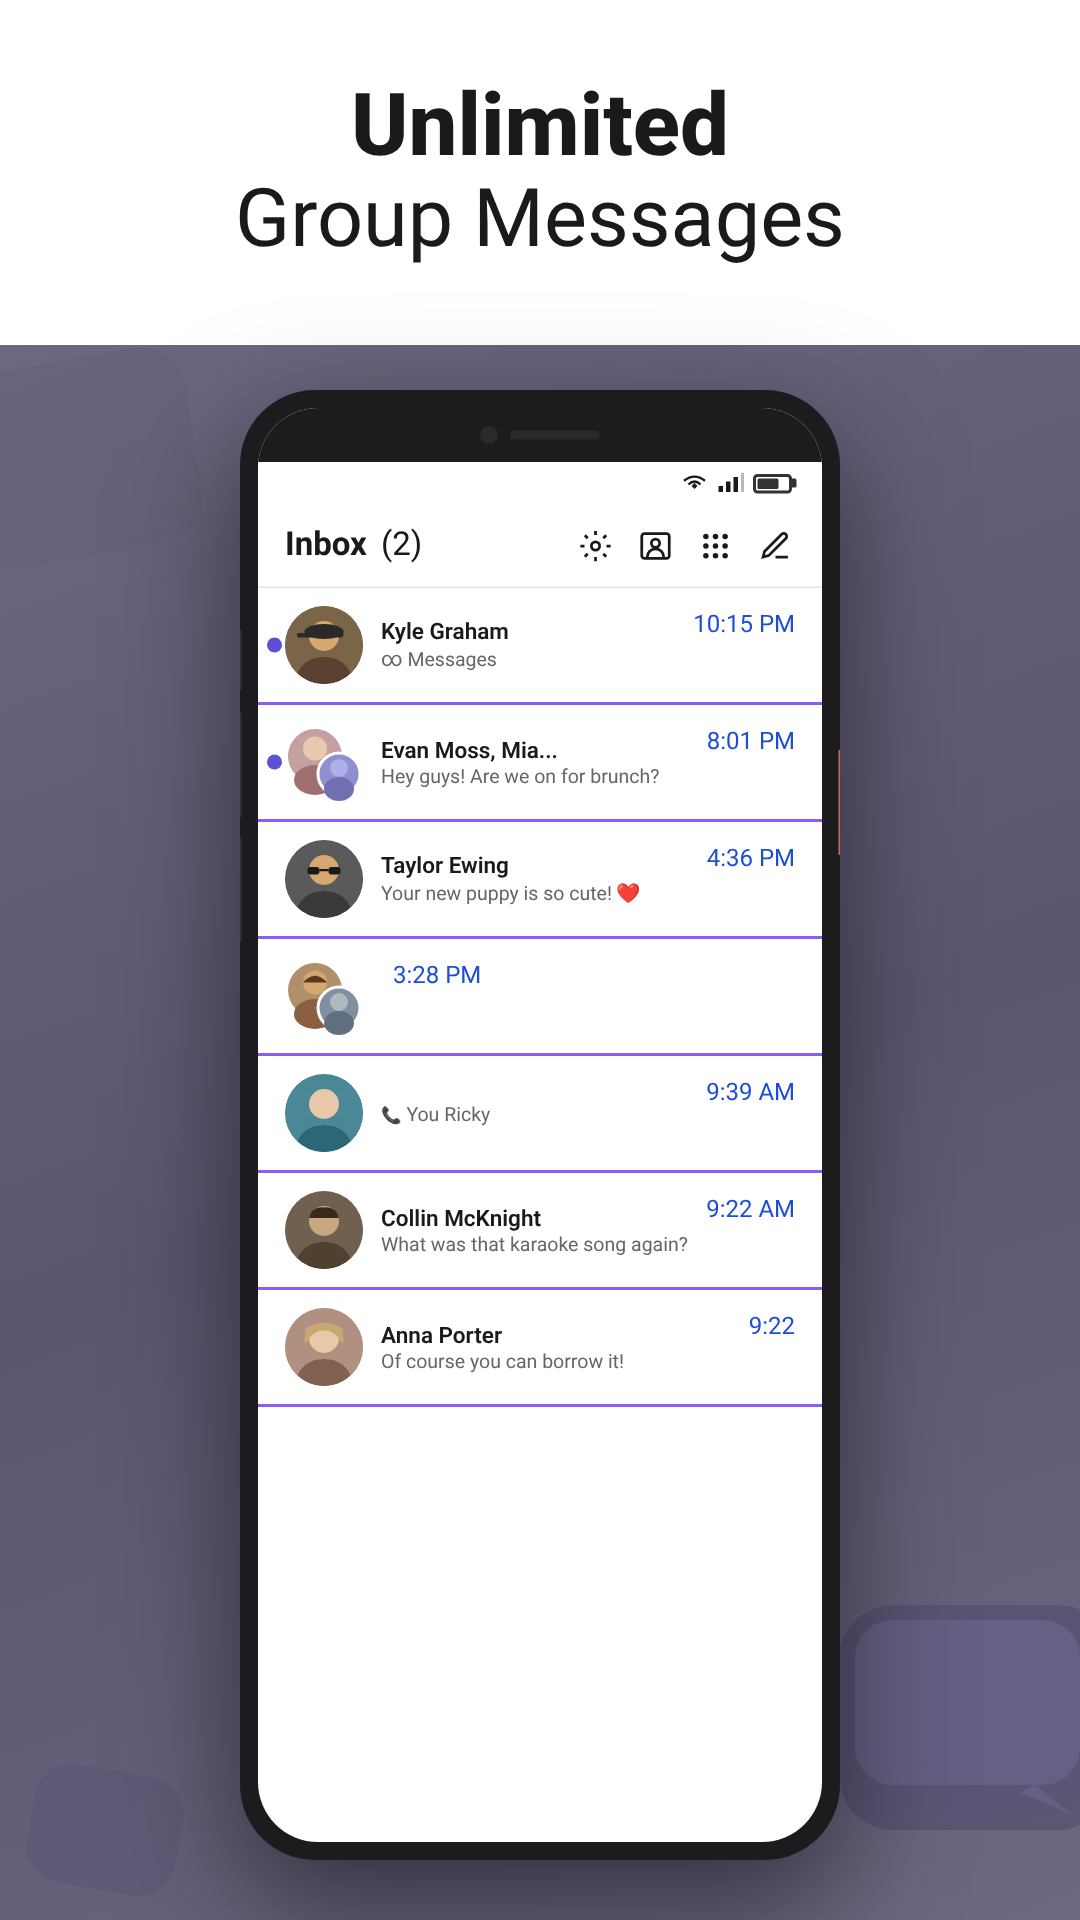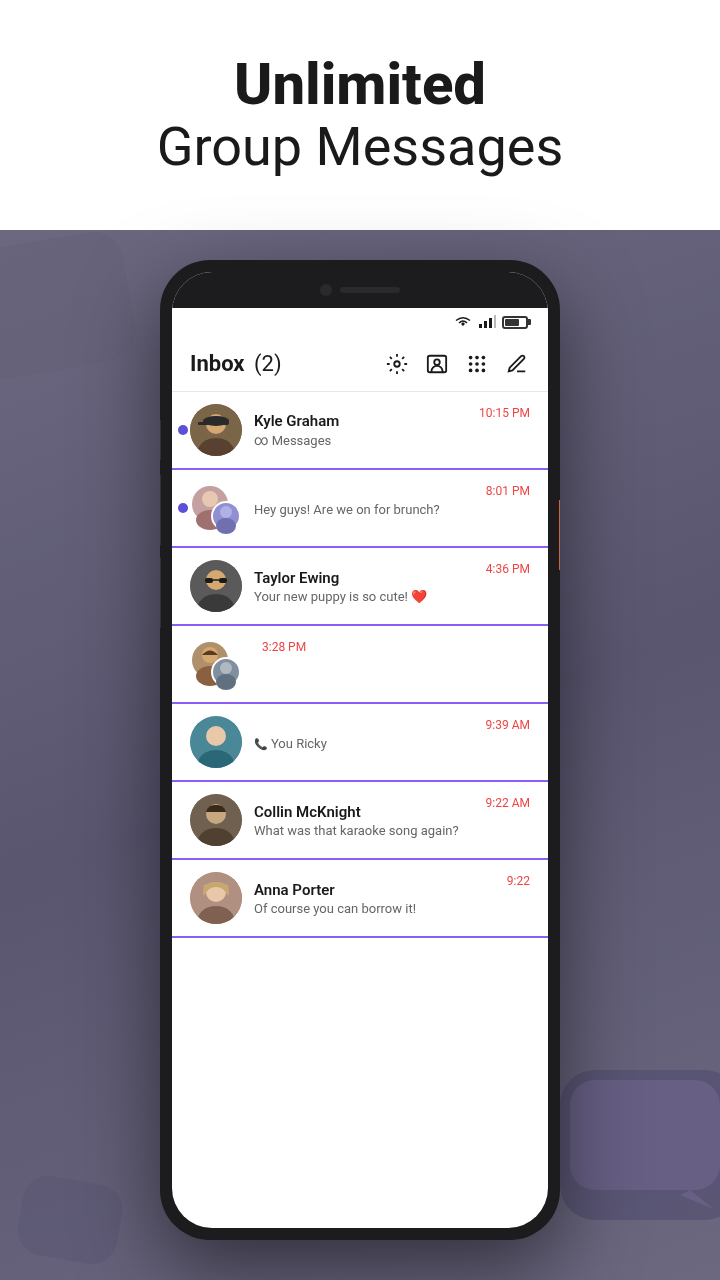--- a/index.html
+++ b/index.html
@@ -312,22 +312,22 @@
     .message-preview {
       font-size: 13px;
       color: #666666;
       white-space: nowrap;
       overflow: hidden;
       text-overflow: ellipsis;
       margin-top: 2px;
     }
 
     .message-time {
-      font-size: 12px;
-      color: #ef4444;
+      font-size: 16px;
+      color: #1d4ed8;
       flex-shrink: 0;
       margin-left: 8px;
       align-self: flex-start;
       padding-top: 2px;
     }
 
     
     svg {
       display: inline-block;
       vertical-align: middle;
@@ -463,20 +463,21 @@
               <circle cx="20" cy="22" r="18" fill="#c4a0a0"></circle>
               <circle cx="20" cy="17" r="8" fill="#e8c8b0"></circle>
               <ellipse cx="20" cy="38" rx="14" ry="10" fill="#a07070"></ellipse>
 
               <circle cx="36" cy="34" r="14" fill="#9090d0" stroke="white" stroke-width="2"></circle>
               <circle cx="36" cy="30" r="6" fill="#b0b0e8"></circle>
               <ellipse cx="36" cy="44" rx="10" ry="8" fill="#7070b0"></ellipse>
             </svg>
           </div>
           <div class="message-content">
+            <div class="message-name">Evan Moss, Mia...</div>
             <div class="message-preview">Hey guys! Are we on for brunch?</div>
           </div>
           <div class="message-time">8:01 PM</div>
         </div>
 
         <div class="message-item">
           <div class="avatar avatar-taylor">
             <svg width="52" height="52" viewBox="0 0 52 52">
               <circle cx="26" cy="26" r="26" fill="#5a5a5a"></circle>
               <circle cx="26" cy="20" r="10" fill="#d4a870"></circle>

